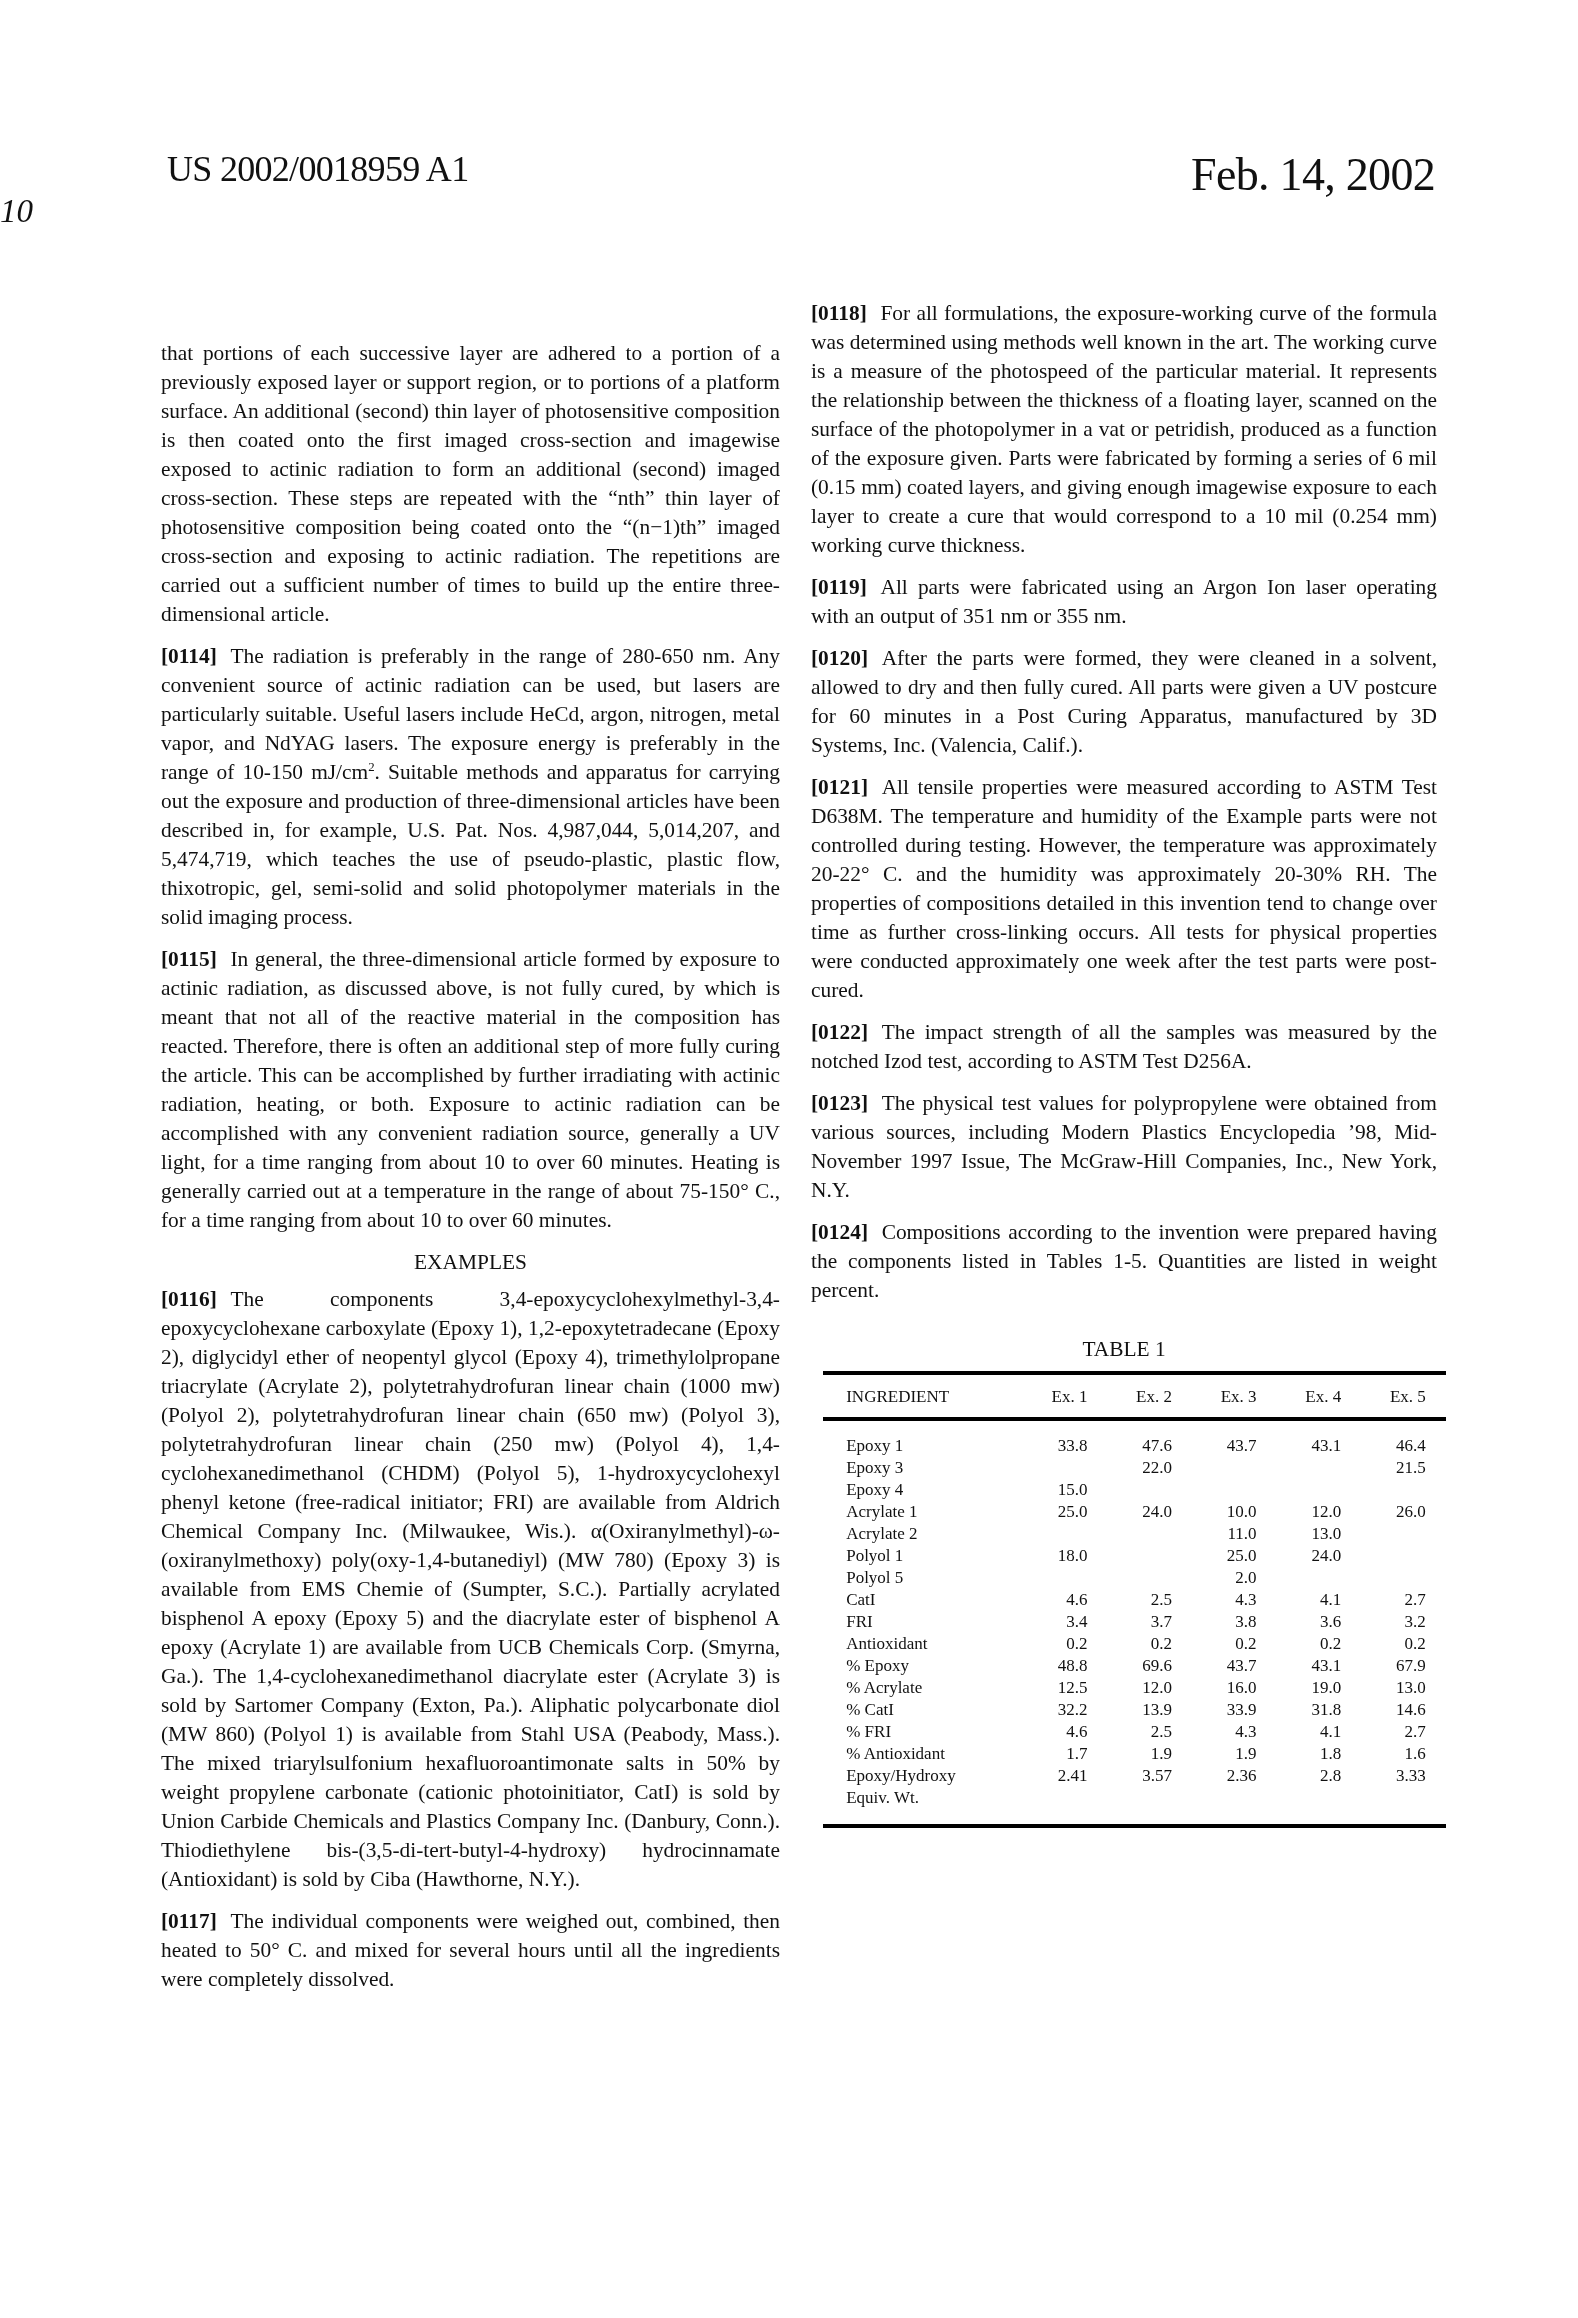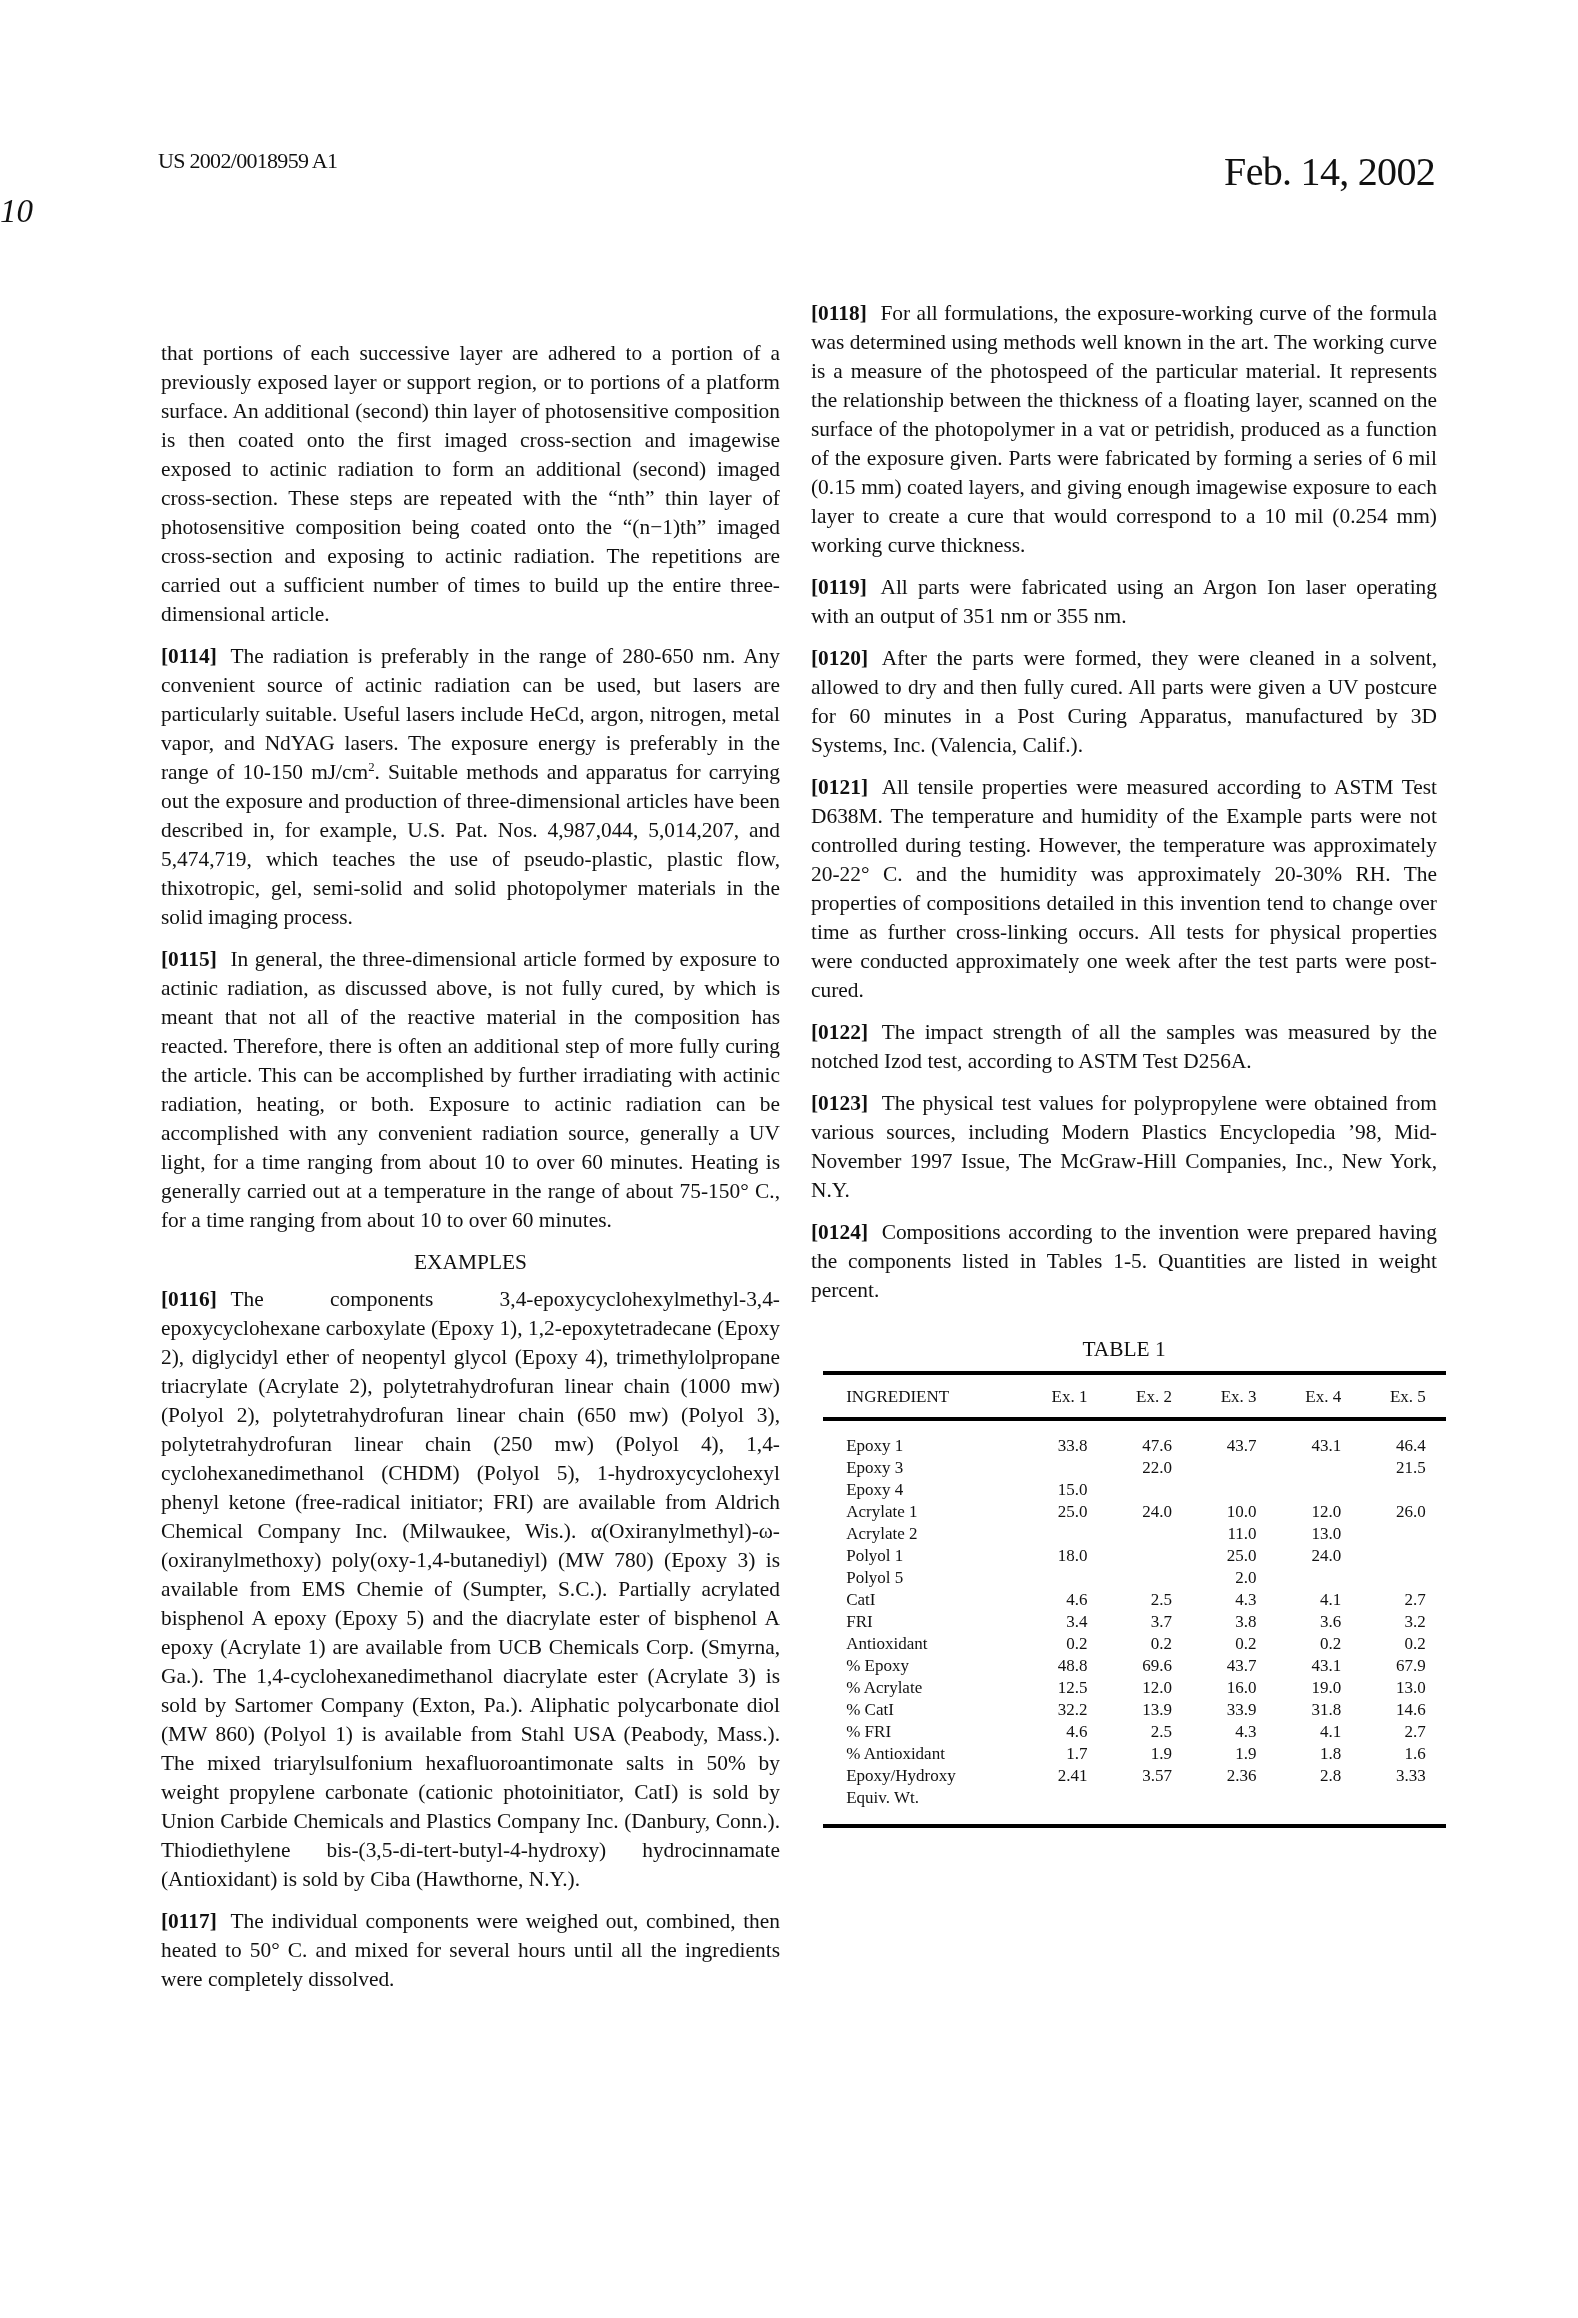--- a/index.html
+++ b/index.html
@@ -1,21 +1,21 @@
 <!DOCTYPE html>
 <html style="font-size:11px"><head>
 <meta charset="utf-8">
 <style>
   html, body { margin: 0; padding: 0; background: #ffffff; }
   body {
     width: 1578px; height: 2319px; position: relative; overflow: hidden;
     font-family: "Liberation Serif", "DejaVu Serif", serif; color: #111;
   }
-  .hdr-left { position: absolute; left: 158px; top: 148px; font-size: 22px; letter-spacing: -0.7px; }
-  .hdr-right { position: absolute; right: 143px; top: 148px; font-size: 40px; letter-spacing: -0.7px; }
+  .hdr-left { position: absolute; left: 167px; top: 148px; font-size: 36px; letter-spacing: -0.7px; }
+  .hdr-right { position: absolute; right: 143px; top: 148px; font-size: 46px; letter-spacing: -0.7px; }
   .hdr-page { position: absolute; left: 0; width: 1578px; top: 193px; font-size: 33px; font-style: italic; }
 
   .col { position: absolute; top: 299px; width: 619px; font-size: 21.4px; line-height: 29px; }
   .col-left { left: 161px; margin-top: 40px; }
   .col-right { left: 811px; width: 626px; }
   .para { margin: 0 0 13px 0; text-align: justify; hyphens: none; }
   .pnum { font-weight: bold; margin-right: 13.6px; }
   .heading { text-align: center; margin: 2.7px 0 8.2px 0; }
   .heading.examples-123 { margin: 33px 0 29px 0; }
   sup { font-size: 60%; line-height: 0; }

